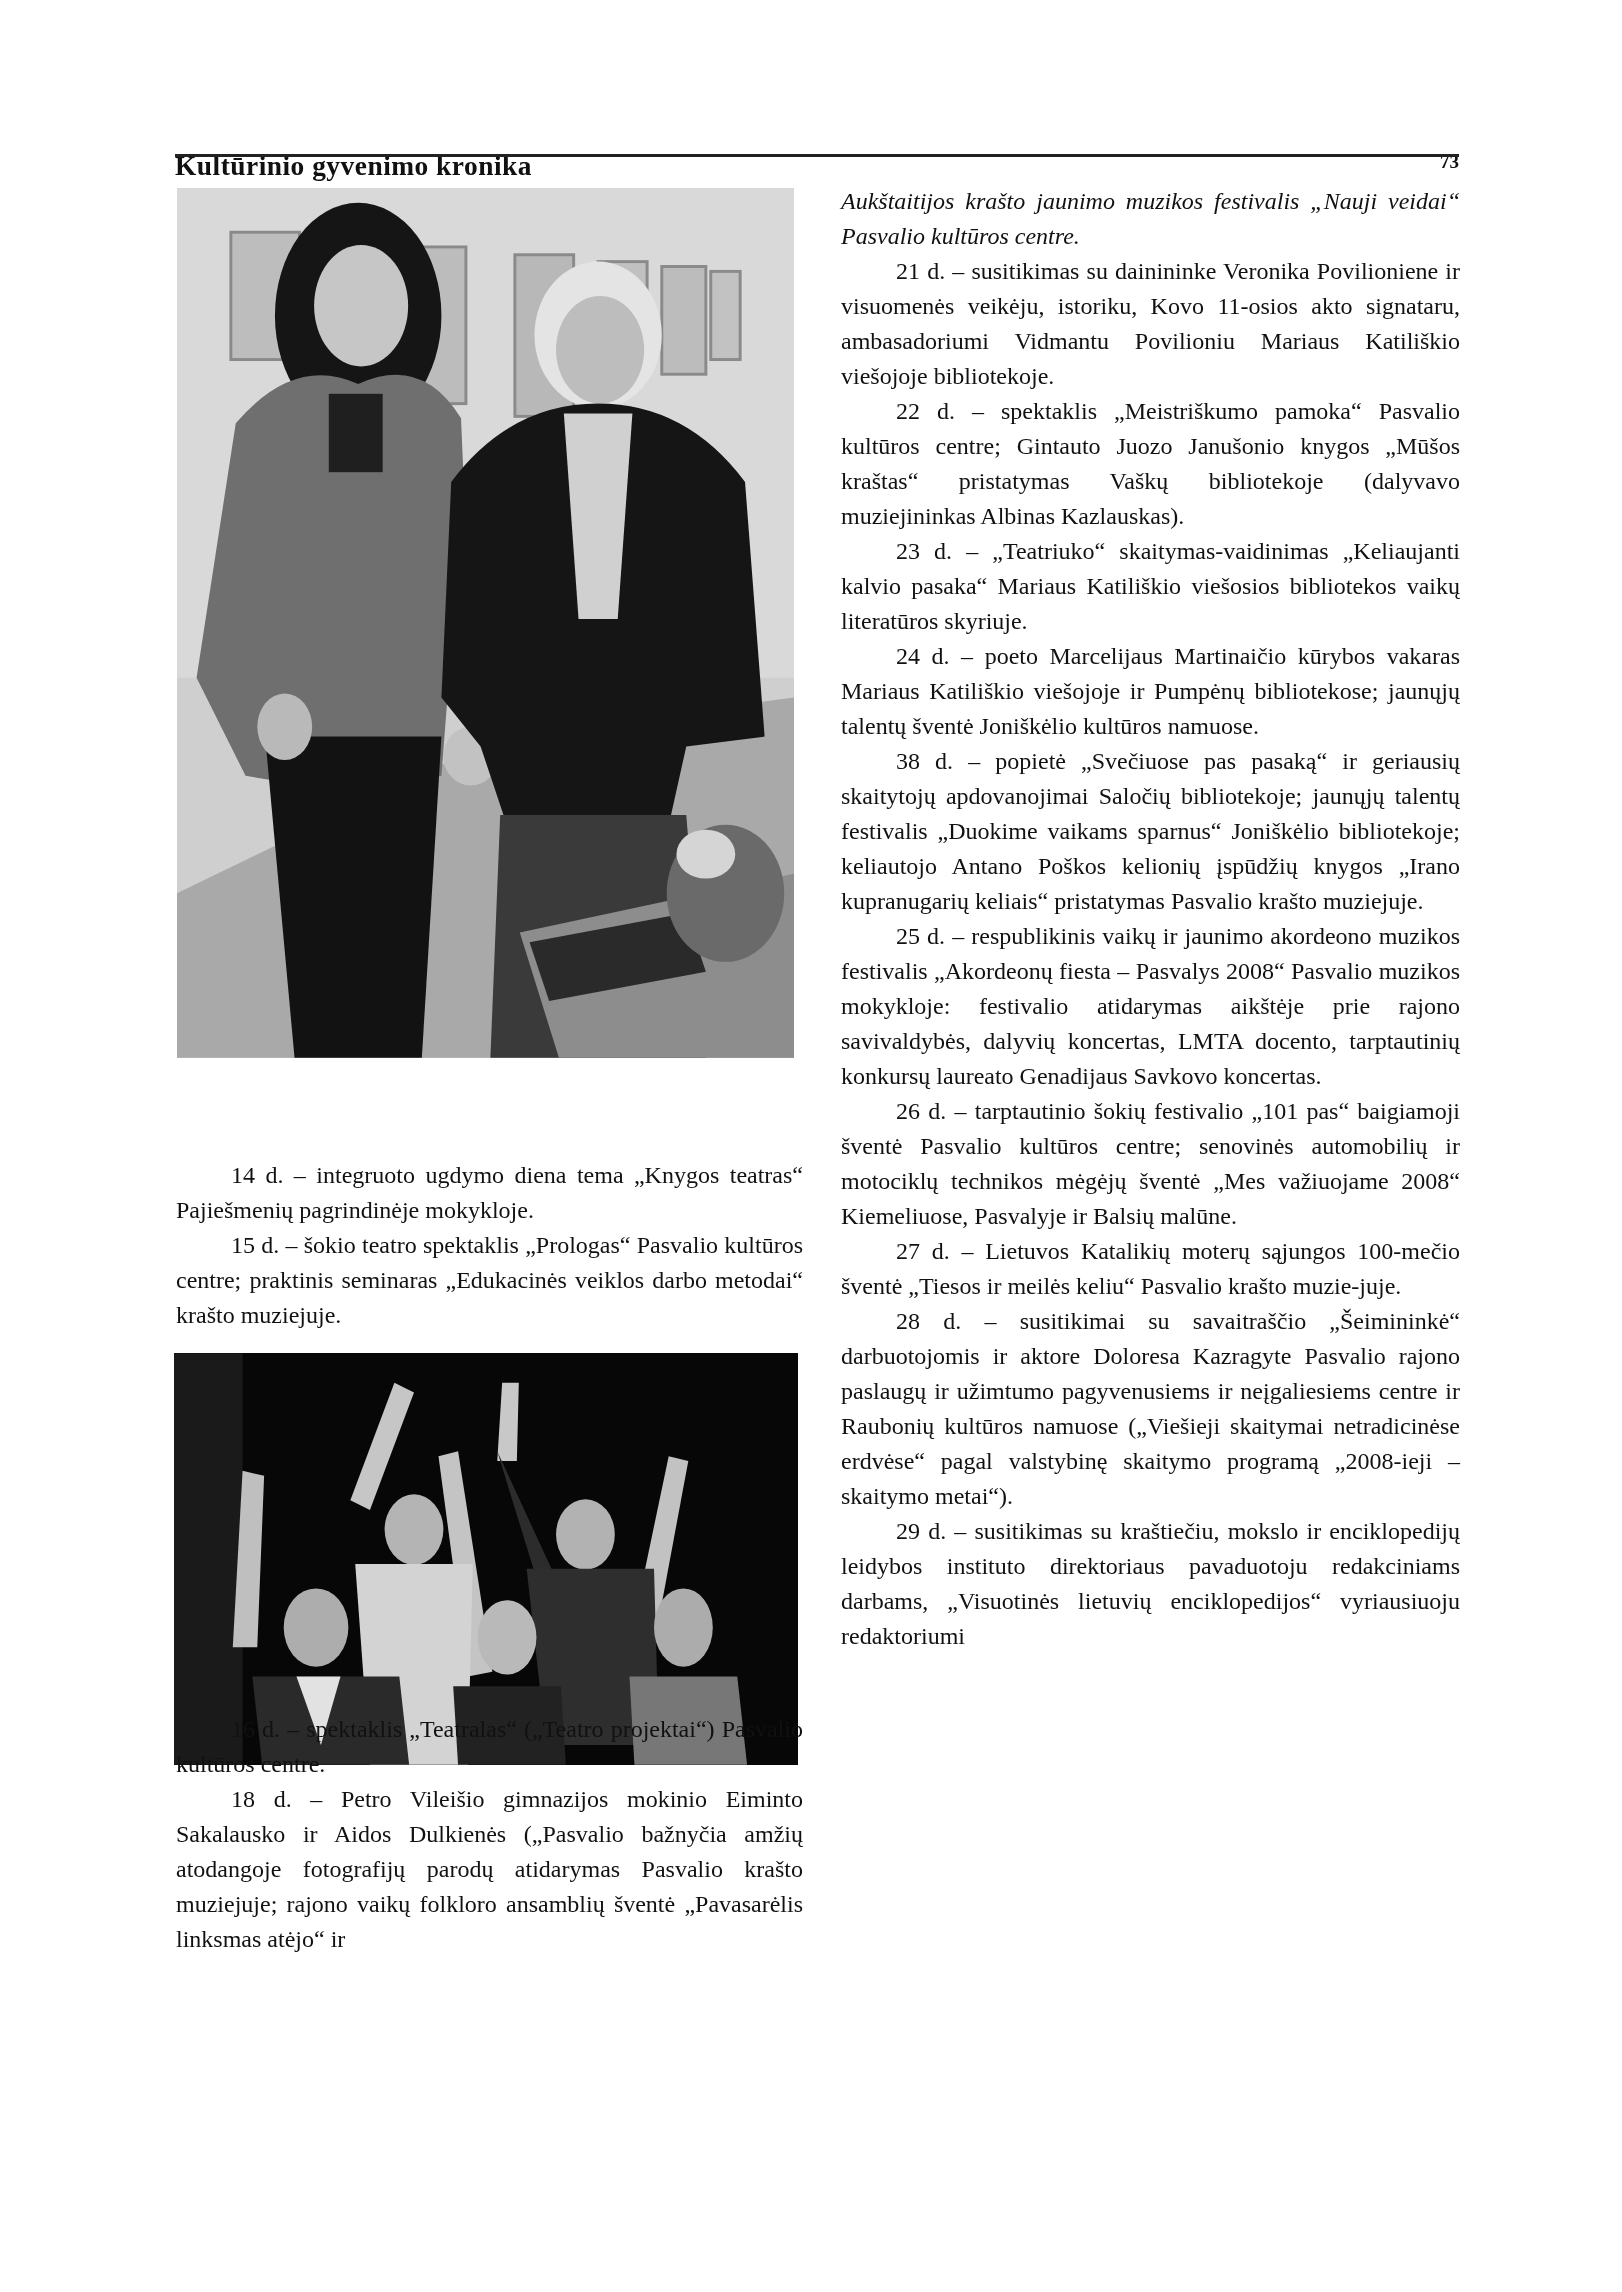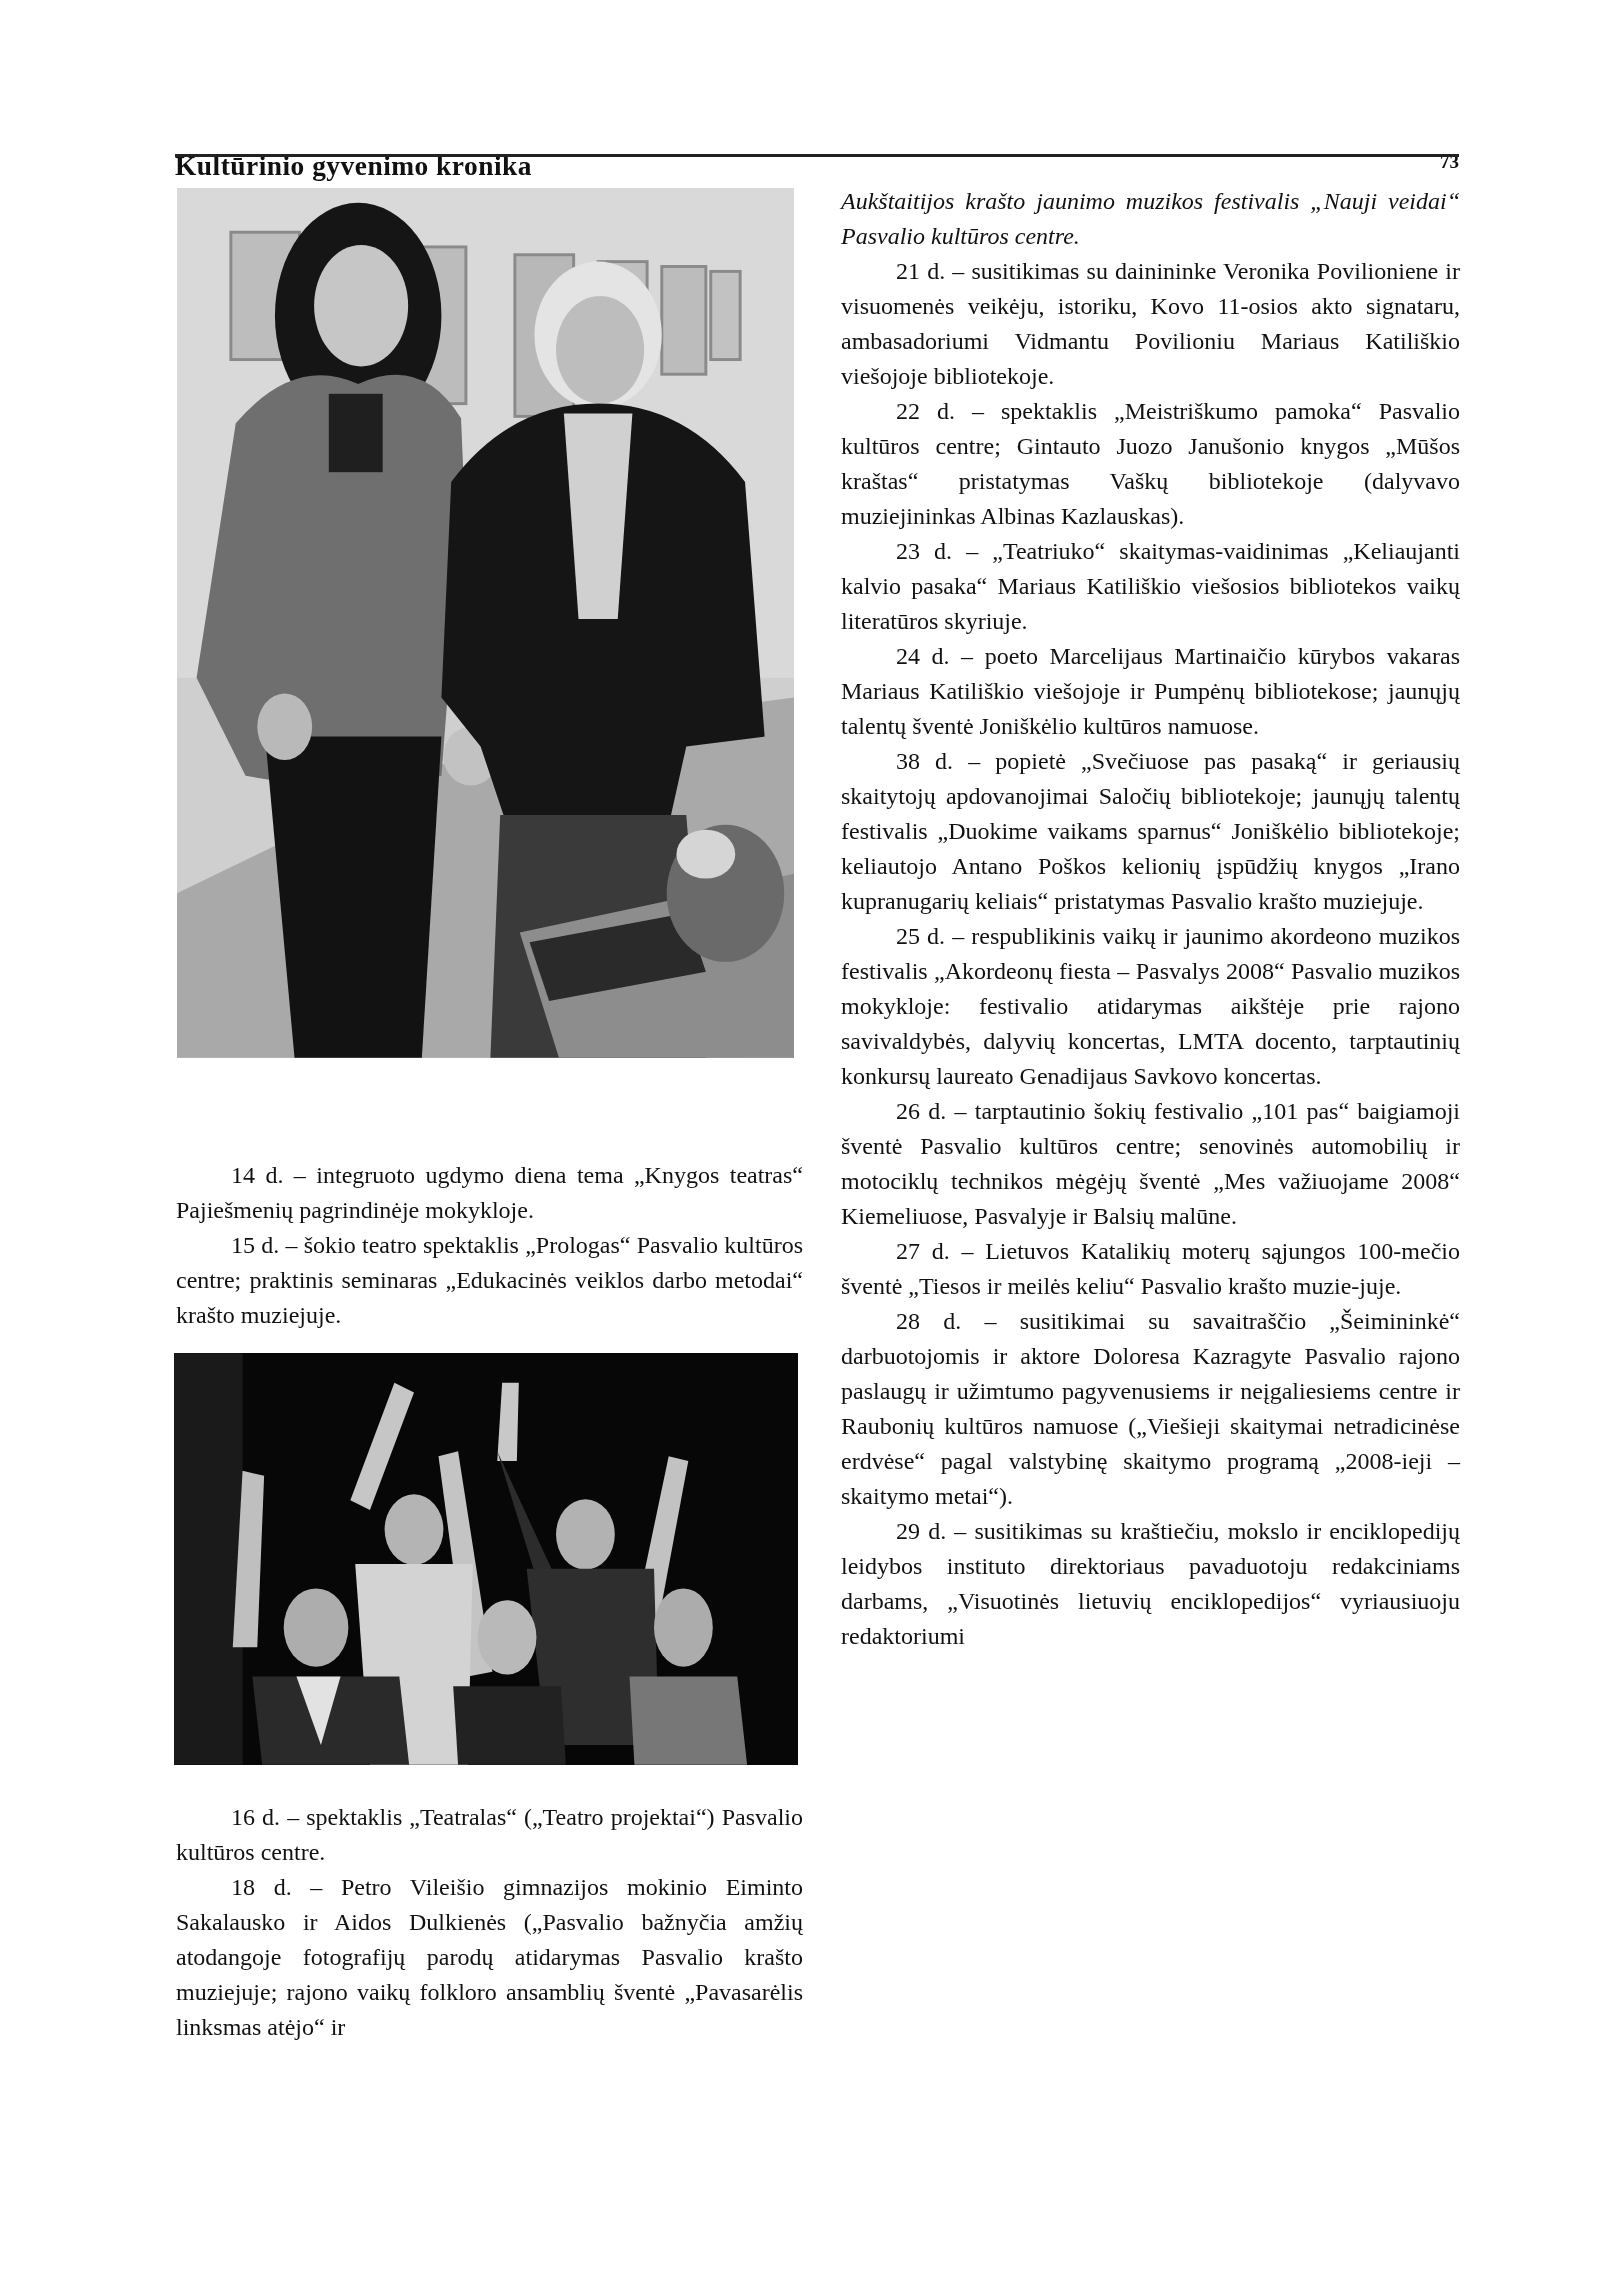--- a/index.html
+++ b/index.html
@@ -97,21 +97,21 @@
     <ellipse cx="145" cy="280" rx="33" ry="40" fill="#adadad"></ellipse>
     <path d="M80,330 L230,330 L240,420 L90,420 Z" fill="#2a2a2a"></path>
     <path d="M125,330 L170,330 L150,400 Z" fill="#e2e2e2"></path>
     <ellipse cx="340" cy="290" rx="30" ry="38" fill="#b9b9b9"></ellipse>
     <path d="M285,340 L395,340 L400,420 L290,420 Z" fill="#222222"></path>
     <ellipse cx="520" cy="280" rx="30" ry="40" fill="#acacac"></ellipse>
     <path d="M465,330 L575,330 L585,420 L470,420 Z" fill="#777777"></path>
   </svg>
 </div>
 
-<div class="col left-col" style="top:1800px;">
+<div class="col left-col" style="top:1712px;">
   <p class="entry">16 d. – spektaklis „Teatralas“ („Teatro projektai“) Pasvalio kultūros centre.</p>
   <p class="entry">18 d. – Petro Vileišio gimnazijos mokinio Eiminto Sakalausko ir Aidos Dulkienės („Pasvalio bažnyčia amžių atodangoje fotografijų parodų atidarymas Pasvalio krašto muziejuje; rajono vaikų folkloro ansamblių šventė „Pavasarėlis linksmas atėjo“ ir</p>
 </div>
 
 <div class="col right-col">
   <p class="cont">Aukštaitijos krašto jaunimo muzikos festivalis „Nauji veidai“ Pasvalio kultūros centre.</p>
   <p class="entry">21 d. – susitikimas su dainininke Veronika Povilioniene ir visuomenės veikėju, istoriku, Kovo 11-osios akto signataru, ambasadoriumi Vidmantu Povilioniu Mariaus Katiliškio viešojoje bibliotekoje.</p>
   <p class="entry">22 d. – spektaklis „Meistriškumo pamoka“ Pasvalio kultūros centre; Gintauto Juozo Janušonio knygos „Mūšos kraštas“ pristatymas Vaškų bibliotekoje (dalyvavo muziejininkas Albinas Kazlauskas).</p>
   <p class="entry">23 d. – „Teatriuko“ skaitymas-vaidinimas „Keliaujanti kalvio pasaka“ Mariaus Katiliškio viešosios bibliotekos vaikų literatūros skyriuje.</p>
   <p class="entry">24 d. – poeto Marcelijaus Martinaičio kūrybos vakaras Mariaus Katiliškio viešojoje ir Pumpėnų bibliotekose; jaunųjų talentų šventė Joniškėlio kultūros namuose.</p>

